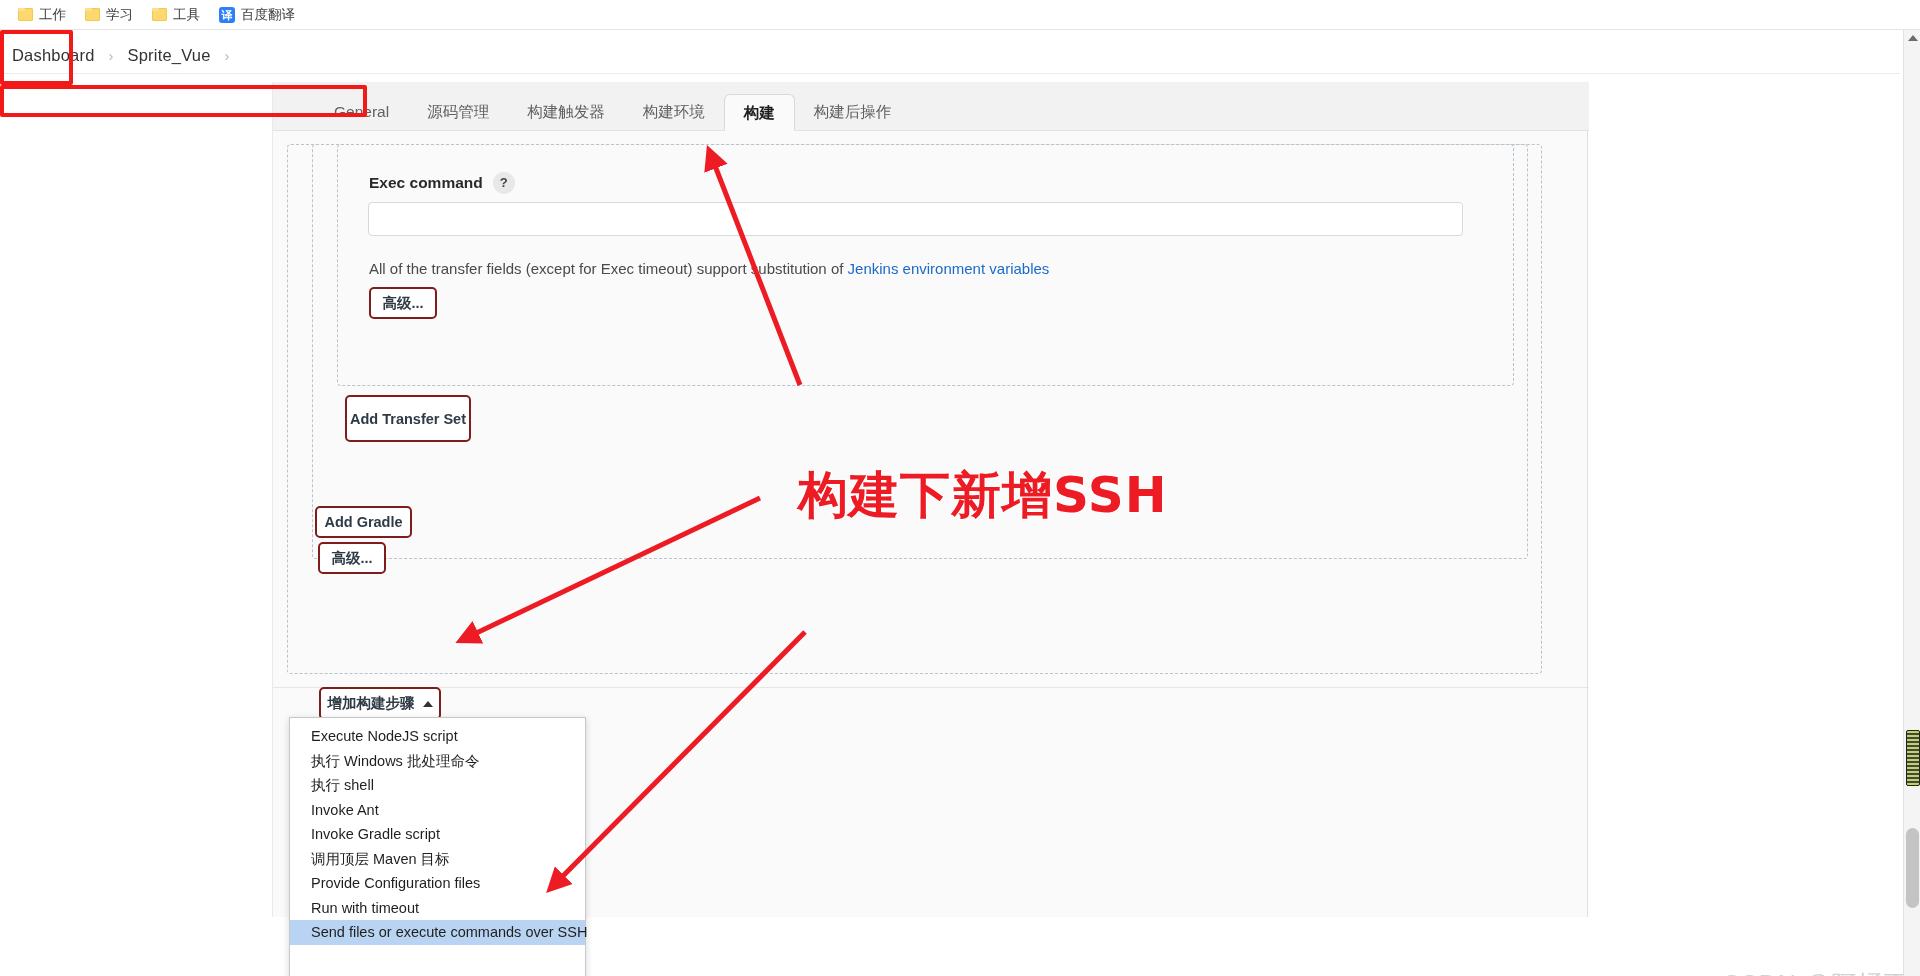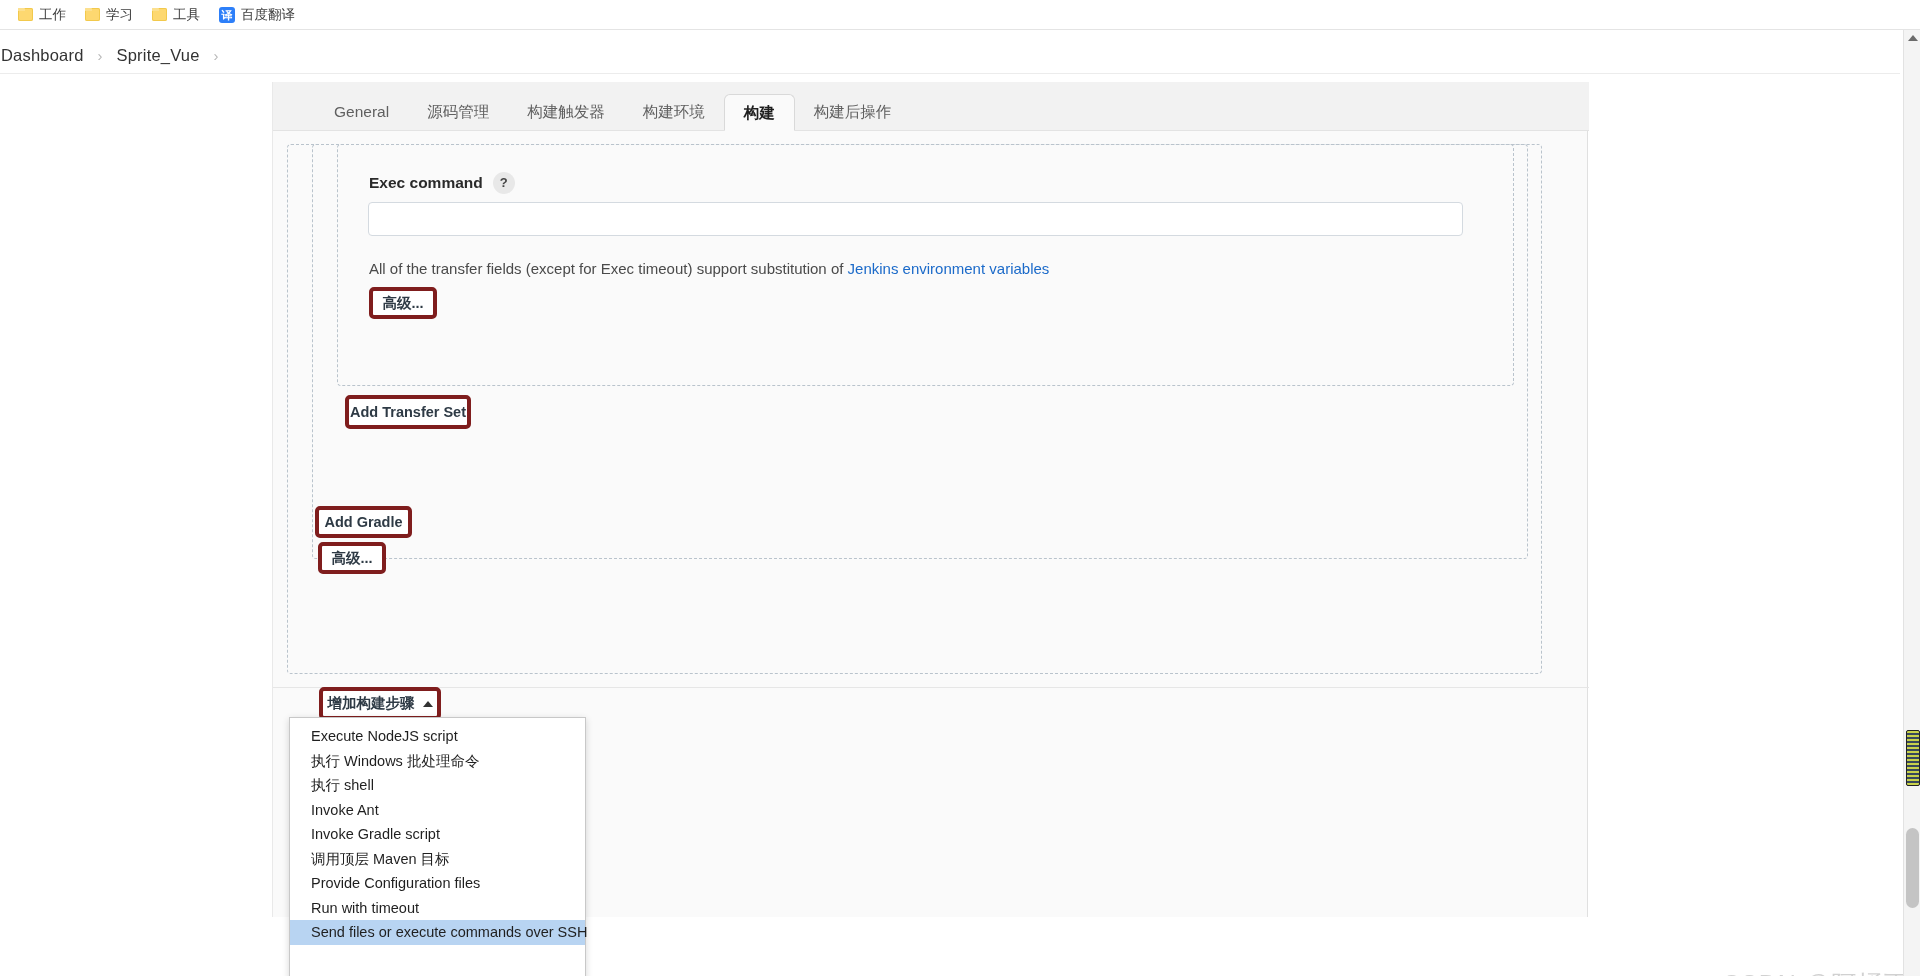--- a/index.html
+++ b/index.html
@@ -44,21 +44,21 @@
   }
 
   
   .page {
     position: absolute; top: 30px; left: 0; width: 1920px; height: 946px;
     background: #ffffff; overflow: hidden;
   }
 
   .breadcrumb {
     position: absolute; top: 8px; left: 0; width: 1900px; height: 36px;
-    display: flex; align-items: center; padding-left: 1px; gap: 14px;
+    display: flex; align-items: center; padding-left: 12px; gap: 14px;
     background: #fff;
     border-bottom: 1px solid #ececec;
   }
   .bc-item { font-size: 16.5px; color: #333; letter-spacing: .2px; }
   .bc-sep { font-size: 15px; color: #b8b8b8; }
 
   
   .content-panel {
     position: absolute; top: 52px; left: 272px; width: 1316px; height: 835px;
     background: #fafafa;
@@ -102,26 +102,26 @@
     resize: none; font-family: inherit; font-size: 14px; padding: 6px 8px; color: #222;
   }
   .note {
     position: absolute; left: 96px; top: 178px; font-size: 15px; color: #4a4a4a;
     white-space: nowrap;
   }
   .note a { color: #1b6ac9; text-decoration: none; }
 
   .btn {
     display: inline-flex; align-items: center; justify-content: center;
-    background: #fff; border: 4px solid #7f1d1d; border-radius: 5px;
+    background: #fff; border: 2px solid #7f1d1d; border-radius: 5px;
     font-size: 14.5px; font-weight: bold; color: #2e3a45; cursor: pointer;
     font-family: inherit; white-space: nowrap;
   }
   .btn-adv1 { position: absolute; left: 96px; top: 205px; width: 68px; height: 32px; }
-  .btn-ats  { position: absolute; left: 72px; top: 313px; width: 126px; height: 34px; }
+  .btn-ats  { position: absolute; left: 72px; top: 313px; width: 126px; height: 47px; }
   .btn-addsrv { position: absolute; left: 42px; top: 424px; width: 97px; height: 32px; }
   .btn-adv2 { position: absolute; left: 45px; top: 460px; width: 68px; height: 32px; }
 
   
   .addstep-wrap { position: absolute; left: 22px; top: 605px; }
   .btn-addstep {
     width: 122px; height: 33px; gap: 8px; position: relative; margin-left: 24px;
   }
   .caret-up {
     width: 0; height: 0; border-left: 5px solid transparent; border-right: 5px solid transparent;
@@ -279,20 +279,35 @@
         <div class="opt">调用顶层 Maven 目标</div>
         <div class="opt">Provide Configuration files</div>
         <div class="opt">Run with timeout</div>
         <div class="opt selected">Send files or execute commands over SSH</div>
 
       </div>
     </div>
 
   </div>
 
+  <div class="anno">
+    <div class="anno-rect rect-tab"></div>
+    <div class="anno-rect rect-ssh"></div>
+    <div class="anno-text">构建下新增SSH</div>
+    <svg>
+      <defs>
+        <marker id="ah" markerWidth="5" markerHeight="5" refX="2.2" refY="2.5" orient="auto">
+          <path d="M0,0 L5,2.5 L0,5 z" fill="#ed1c24"></path>
+        </marker>
+      </defs>
+      <line x1="800" y1="355" x2="712" y2="128" stroke="#ed1c24" stroke-width="5" marker-end="url(#ah)"></line>
+      <line x1="760" y1="468" x2="468" y2="607" stroke="#ed1c24" stroke-width="5" marker-end="url(#ah)"></line>
+      <line x1="805" y1="602" x2="556" y2="853" stroke="#ed1c24" stroke-width="5" marker-end="url(#ah)"></line>
+    </svg>
+  </div>
 
 
   <div class="watermark">CSDN @阿桶不是狗</div>
 
 </div>
 
 <div class="scrollbar">
   <div class="sb-up"></div>
   <div class="sb-widget"></div>
   <div class="sb-thumb"></div>

